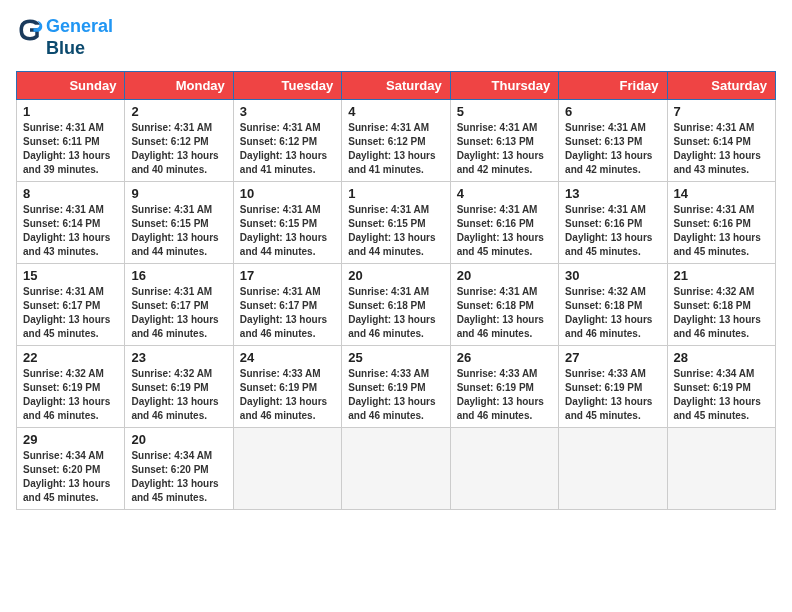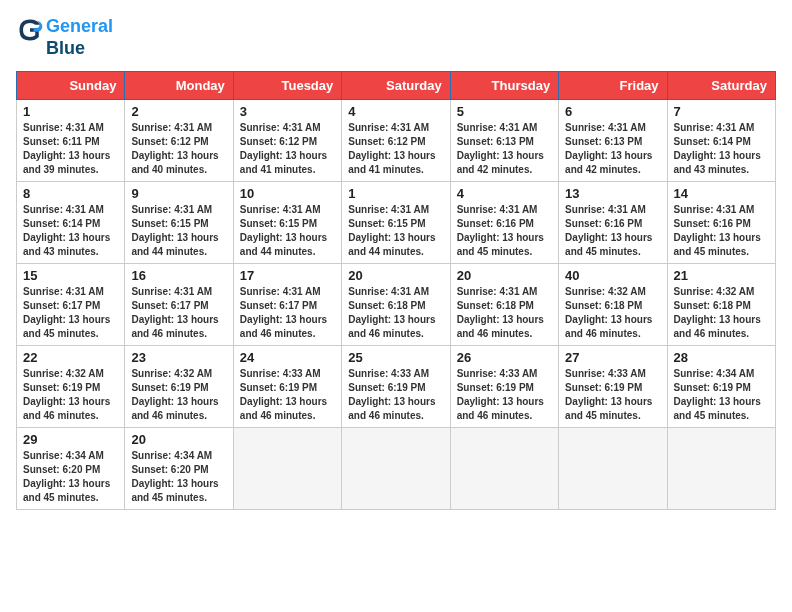--- a/index.html
+++ b/index.html
@@ -141,21 +141,21 @@
         <td><span class="day-num">4</span><span class="day-info">Sunrise: 4:31 AM<br>Sunset: 6:16 PM<br>Daylight: 13 hours and 45 minutes.</span></td>
         <td><span class="day-num">13</span><span class="day-info">Sunrise: 4:31 AM<br>Sunset: 6:16 PM<br>Daylight: 13 hours and 45 minutes.</span></td>
         <td><span class="day-num">14</span><span class="day-info">Sunrise: 4:31 AM<br>Sunset: 6:16 PM<br>Daylight: 13 hours and 45 minutes.</span></td>
       </tr>
       <tr>
         <td><span class="day-num">15</span><span class="day-info">Sunrise: 4:31 AM<br>Sunset: 6:17 PM<br>Daylight: 13 hours and 45 minutes.</span></td>
         <td><span class="day-num">16</span><span class="day-info">Sunrise: 4:31 AM<br>Sunset: 6:17 PM<br>Daylight: 13 hours and 46 minutes.</span></td>
         <td><span class="day-num">17</span><span class="day-info">Sunrise: 4:31 AM<br>Sunset: 6:17 PM<br>Daylight: 13 hours and 46 minutes.</span></td>
         <td><span class="day-num">20</span><span class="day-info">Sunrise: 4:31 AM<br>Sunset: 6:18 PM<br>Daylight: 13 hours and 46 minutes.</span></td>
         <td><span class="day-num">20</span><span class="day-info">Sunrise: 4:31 AM<br>Sunset: 6:18 PM<br>Daylight: 13 hours and 46 minutes.</span></td>
-        <td><span class="day-num">40</span><span class="day-info">Sunrise: 4:32 AM<br>Sunset: 6:18 PM<br>Daylight: 13 hours and 46 minutes.</span></td>
+        <td><span class="day-num">30</span><span class="day-info">Sunrise: 4:32 AM<br>Sunset: 6:18 PM<br>Daylight: 13 hours and 46 minutes.</span></td>
         <td><span class="day-num">21</span><span class="day-info">Sunrise: 4:32 AM<br>Sunset: 6:18 PM<br>Daylight: 13 hours and 46 minutes.</span></td>
       </tr>
       <tr>
         <td><span class="day-num">22</span><span class="day-info">Sunrise: 4:32 AM<br>Sunset: 6:19 PM<br>Daylight: 13 hours and 46 minutes.</span></td>
         <td><span class="day-num">23</span><span class="day-info">Sunrise: 4:32 AM<br>Sunset: 6:19 PM<br>Daylight: 13 hours and 46 minutes.</span></td>
         <td><span class="day-num">24</span><span class="day-info">Sunrise: 4:33 AM<br>Sunset: 6:19 PM<br>Daylight: 13 hours and 46 minutes.</span></td>
         <td><span class="day-num">25</span><span class="day-info">Sunrise: 4:33 AM<br>Sunset: 6:19 PM<br>Daylight: 13 hours and 46 minutes.</span></td>
         <td><span class="day-num">26</span><span class="day-info">Sunrise: 4:33 AM<br>Sunset: 6:19 PM<br>Daylight: 13 hours and 46 minutes.</span></td>
         <td><span class="day-num">27</span><span class="day-info">Sunrise: 4:33 AM<br>Sunset: 6:19 PM<br>Daylight: 13 hours and 45 minutes.</span></td>
         <td><span class="day-num">28</span><span class="day-info">Sunrise: 4:34 AM<br>Sunset: 6:19 PM<br>Daylight: 13 hours and 45 minutes.</span></td>

